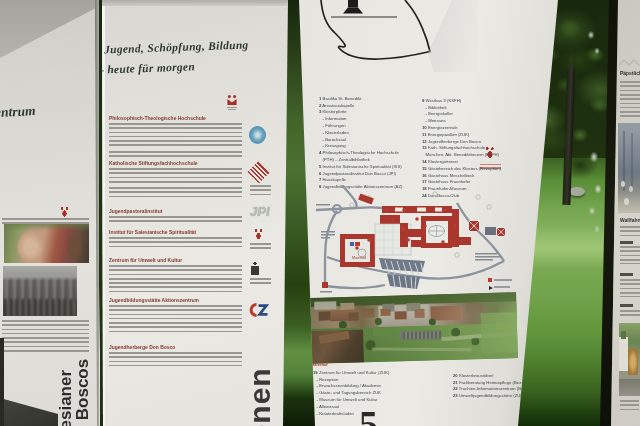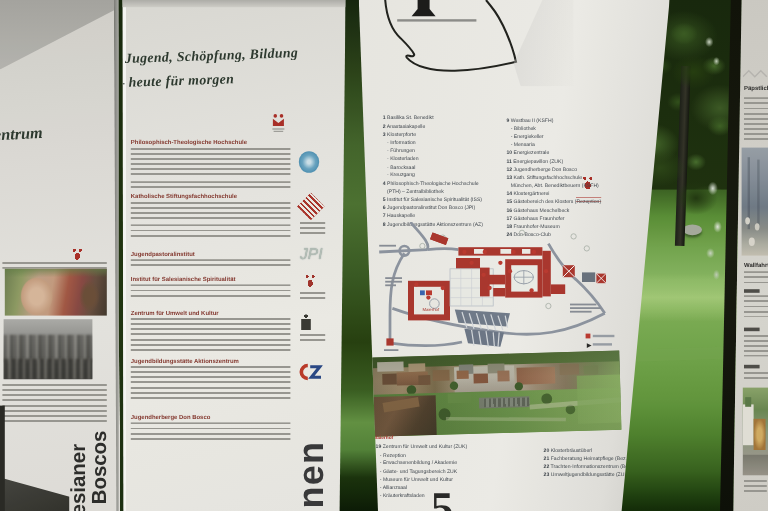--- a/index.html
+++ b/index.html
@@ -160,21 +160,21 @@
 
   <div class="abs bars" style="left:10px;top:352px;width:133px;height:16px;"></div>
 
   <div class="abs" style="left:150px;top:126px;width:17px;height:18px;border-radius:50%;background:radial-gradient(#cfe4ec 12%,#6aa8c6 45%,#4a90b4 75%,#3f86ac 100%);"></div>
 
   <div class="abs" style="left:152px;top:164px;width:16px;height:16px;transform:rotate(45deg);background:
     repeating-linear-gradient(0deg,#b1352c 0,#b1352c 1.6px,#efeee8 1.6px,#efeee8 3.2px),
     repeating-linear-gradient(90deg,#b1352c 0,#b1352c 1.6px,rgba(239,238,232,0) 1.6px,rgba(239,238,232,0) 3.2px);"></div>
   <div class="abs bars" style="left:151px;top:185px;width:21px;height:10px;"></div>
 
-  <div class="abs" style="left:151px;top:204px;font-size:13px;font-weight:normal;font-style:italic;color:#b8c4bc;text-shadow:0 0 1px #7a8a80;text-align:center;">JPI</div>
+  <div class="abs" style="left:151px;top:204px;font-size:13px;font-weight:bold;font-style:italic;color:#b8c4bc;text-shadow:0 0 1px #7a8a80;text-align:center;">JPI</div>
 
   <div class="abs" style="left:154px;top:228px;width:11px;height:13px;background:
     radial-gradient(2.1px 2.1px at 3px 2.5px,#a8342c 60%,rgba(0,0,0,0) 61%),
     radial-gradient(2.1px 2.1px at 8px 2.5px,#a8342c 60%,rgba(0,0,0,0) 61%),
     radial-gradient(3.5px 5px at 5.5px 8px,#a8342c 60%,rgba(0,0,0,0) 61%);"></div>
   <div class="abs bars" style="left:151px;top:243px;width:21px;height:8px;"></div>
 
   <div class="abs" style="left:152px;top:261px;width:8px;height:14px;background:radial-gradient(2.6px 2.6px at 4px 2.6px,#3a3a34 60%,rgba(0,0,0,0) 61%),linear-gradient(rgba(0,0,0,0) 5px,#3a3a34 5px);"></div>
   <div class="abs bars" style="left:151px;top:278px;width:21px;height:8px;"></div>
 

